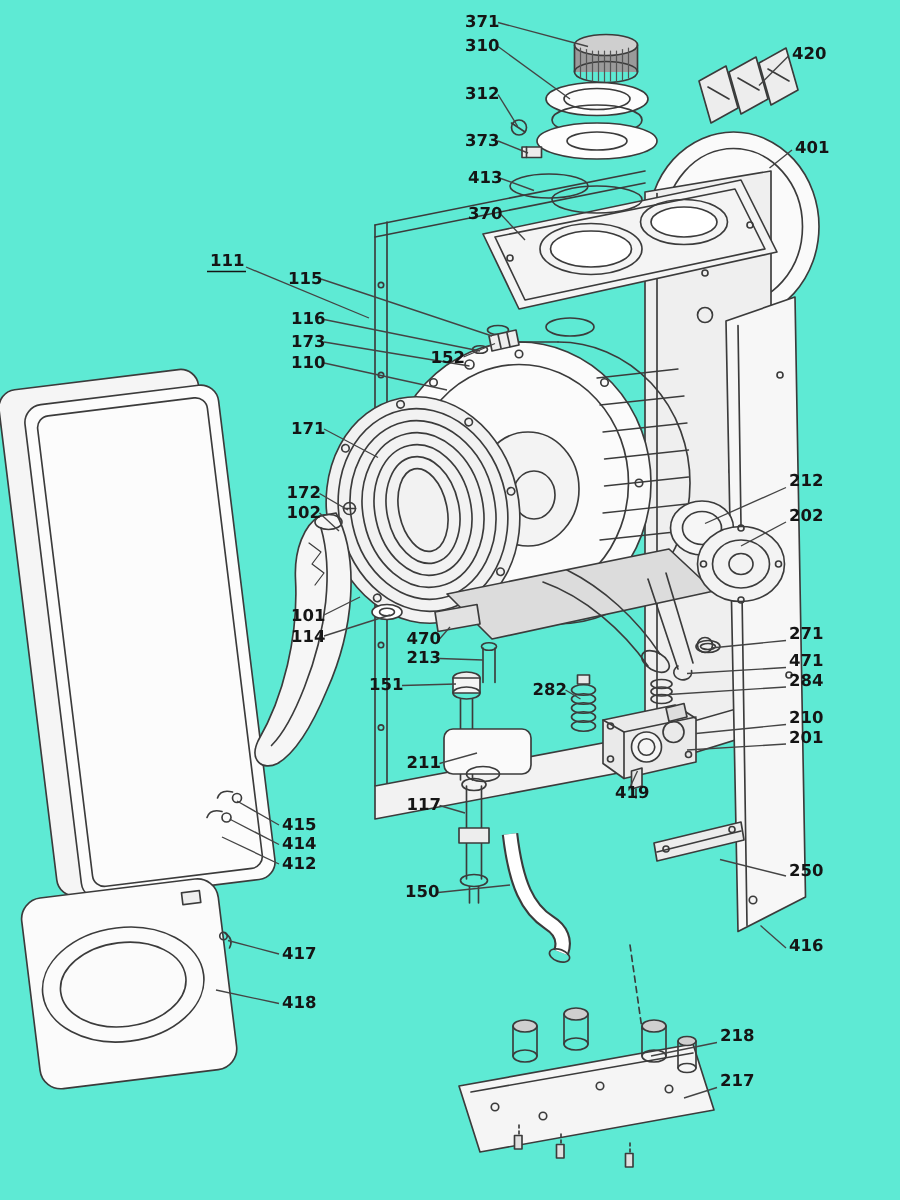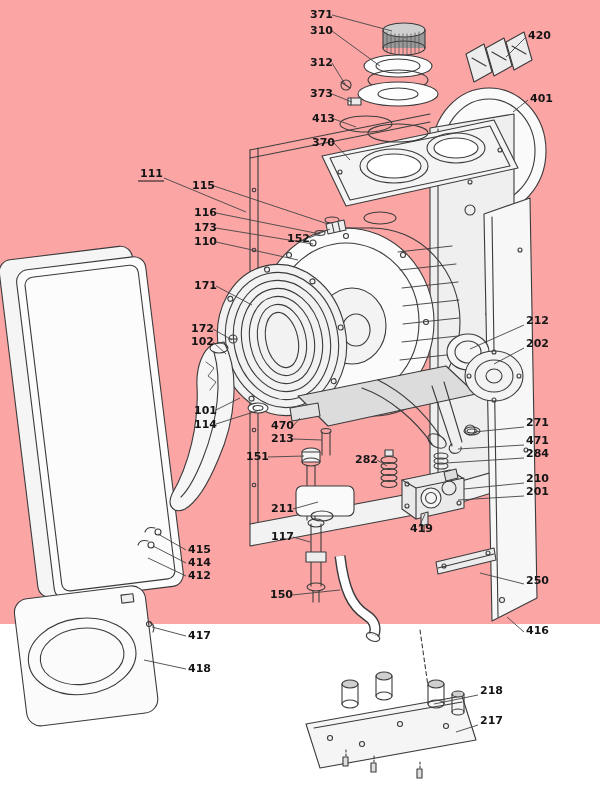--- a/index.html
+++ b/index.html
@@ -1,16 +1,16 @@
 <!DOCTYPE html>
 <html><head>
 <meta charset="utf-8">
 <style>
   html,body{margin:0;padding:0;background:#ffffff;width:600px;height:800px;overflow:hidden;}
-  #stage{width:600px;height:624px;position:relative;background:#fca5a5;}
+  #stage{width:600px;height:800px;position:relative;background:#5eead4;}
   svg{display:block;}
   .part-label{font-family:"DejaVu Sans",sans-serif;font-size:11px;font-weight:600;fill:#151515;}
   .art{stroke:#3b3b3b;stroke-width:1.1;fill:none;stroke-linecap:round;stroke-linejoin:round;}
 </style>
 </head>
 <body>
 
 <div id="stage">
 <svg id="diagram-svg" width="600" height="800" viewBox="0 0 600 800" xmlns="http://www.w3.org/2000/svg">
 

